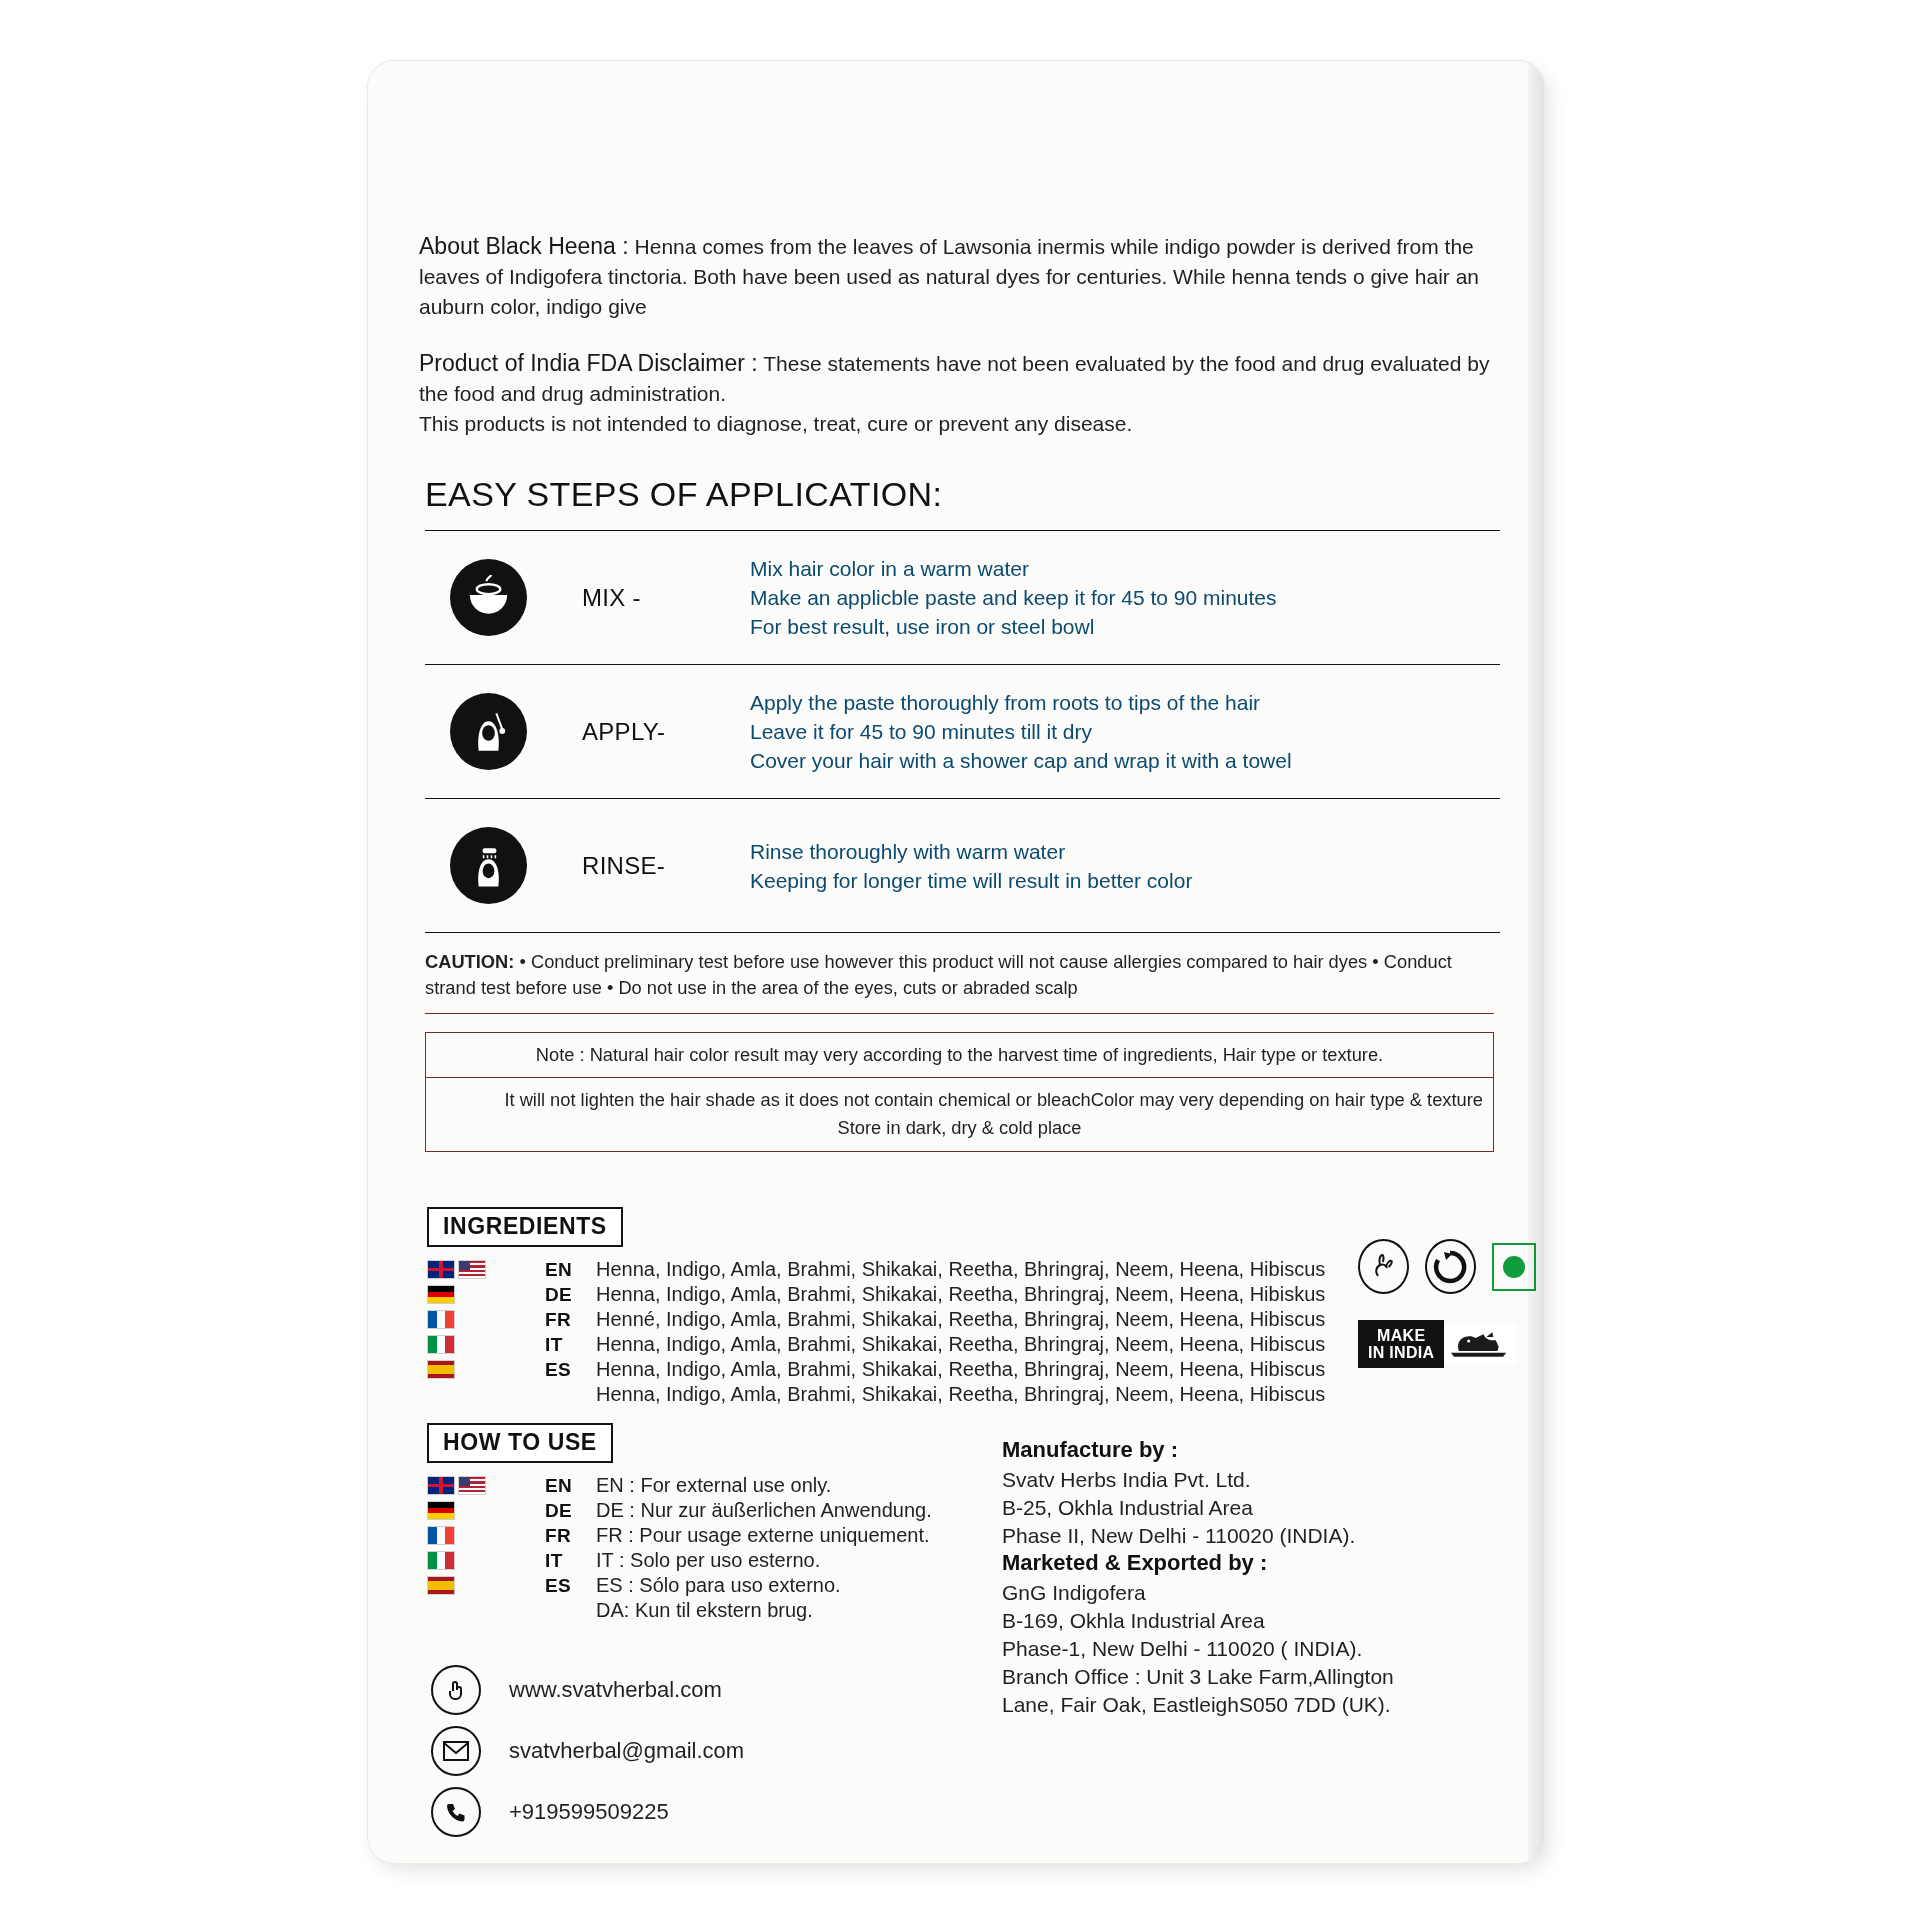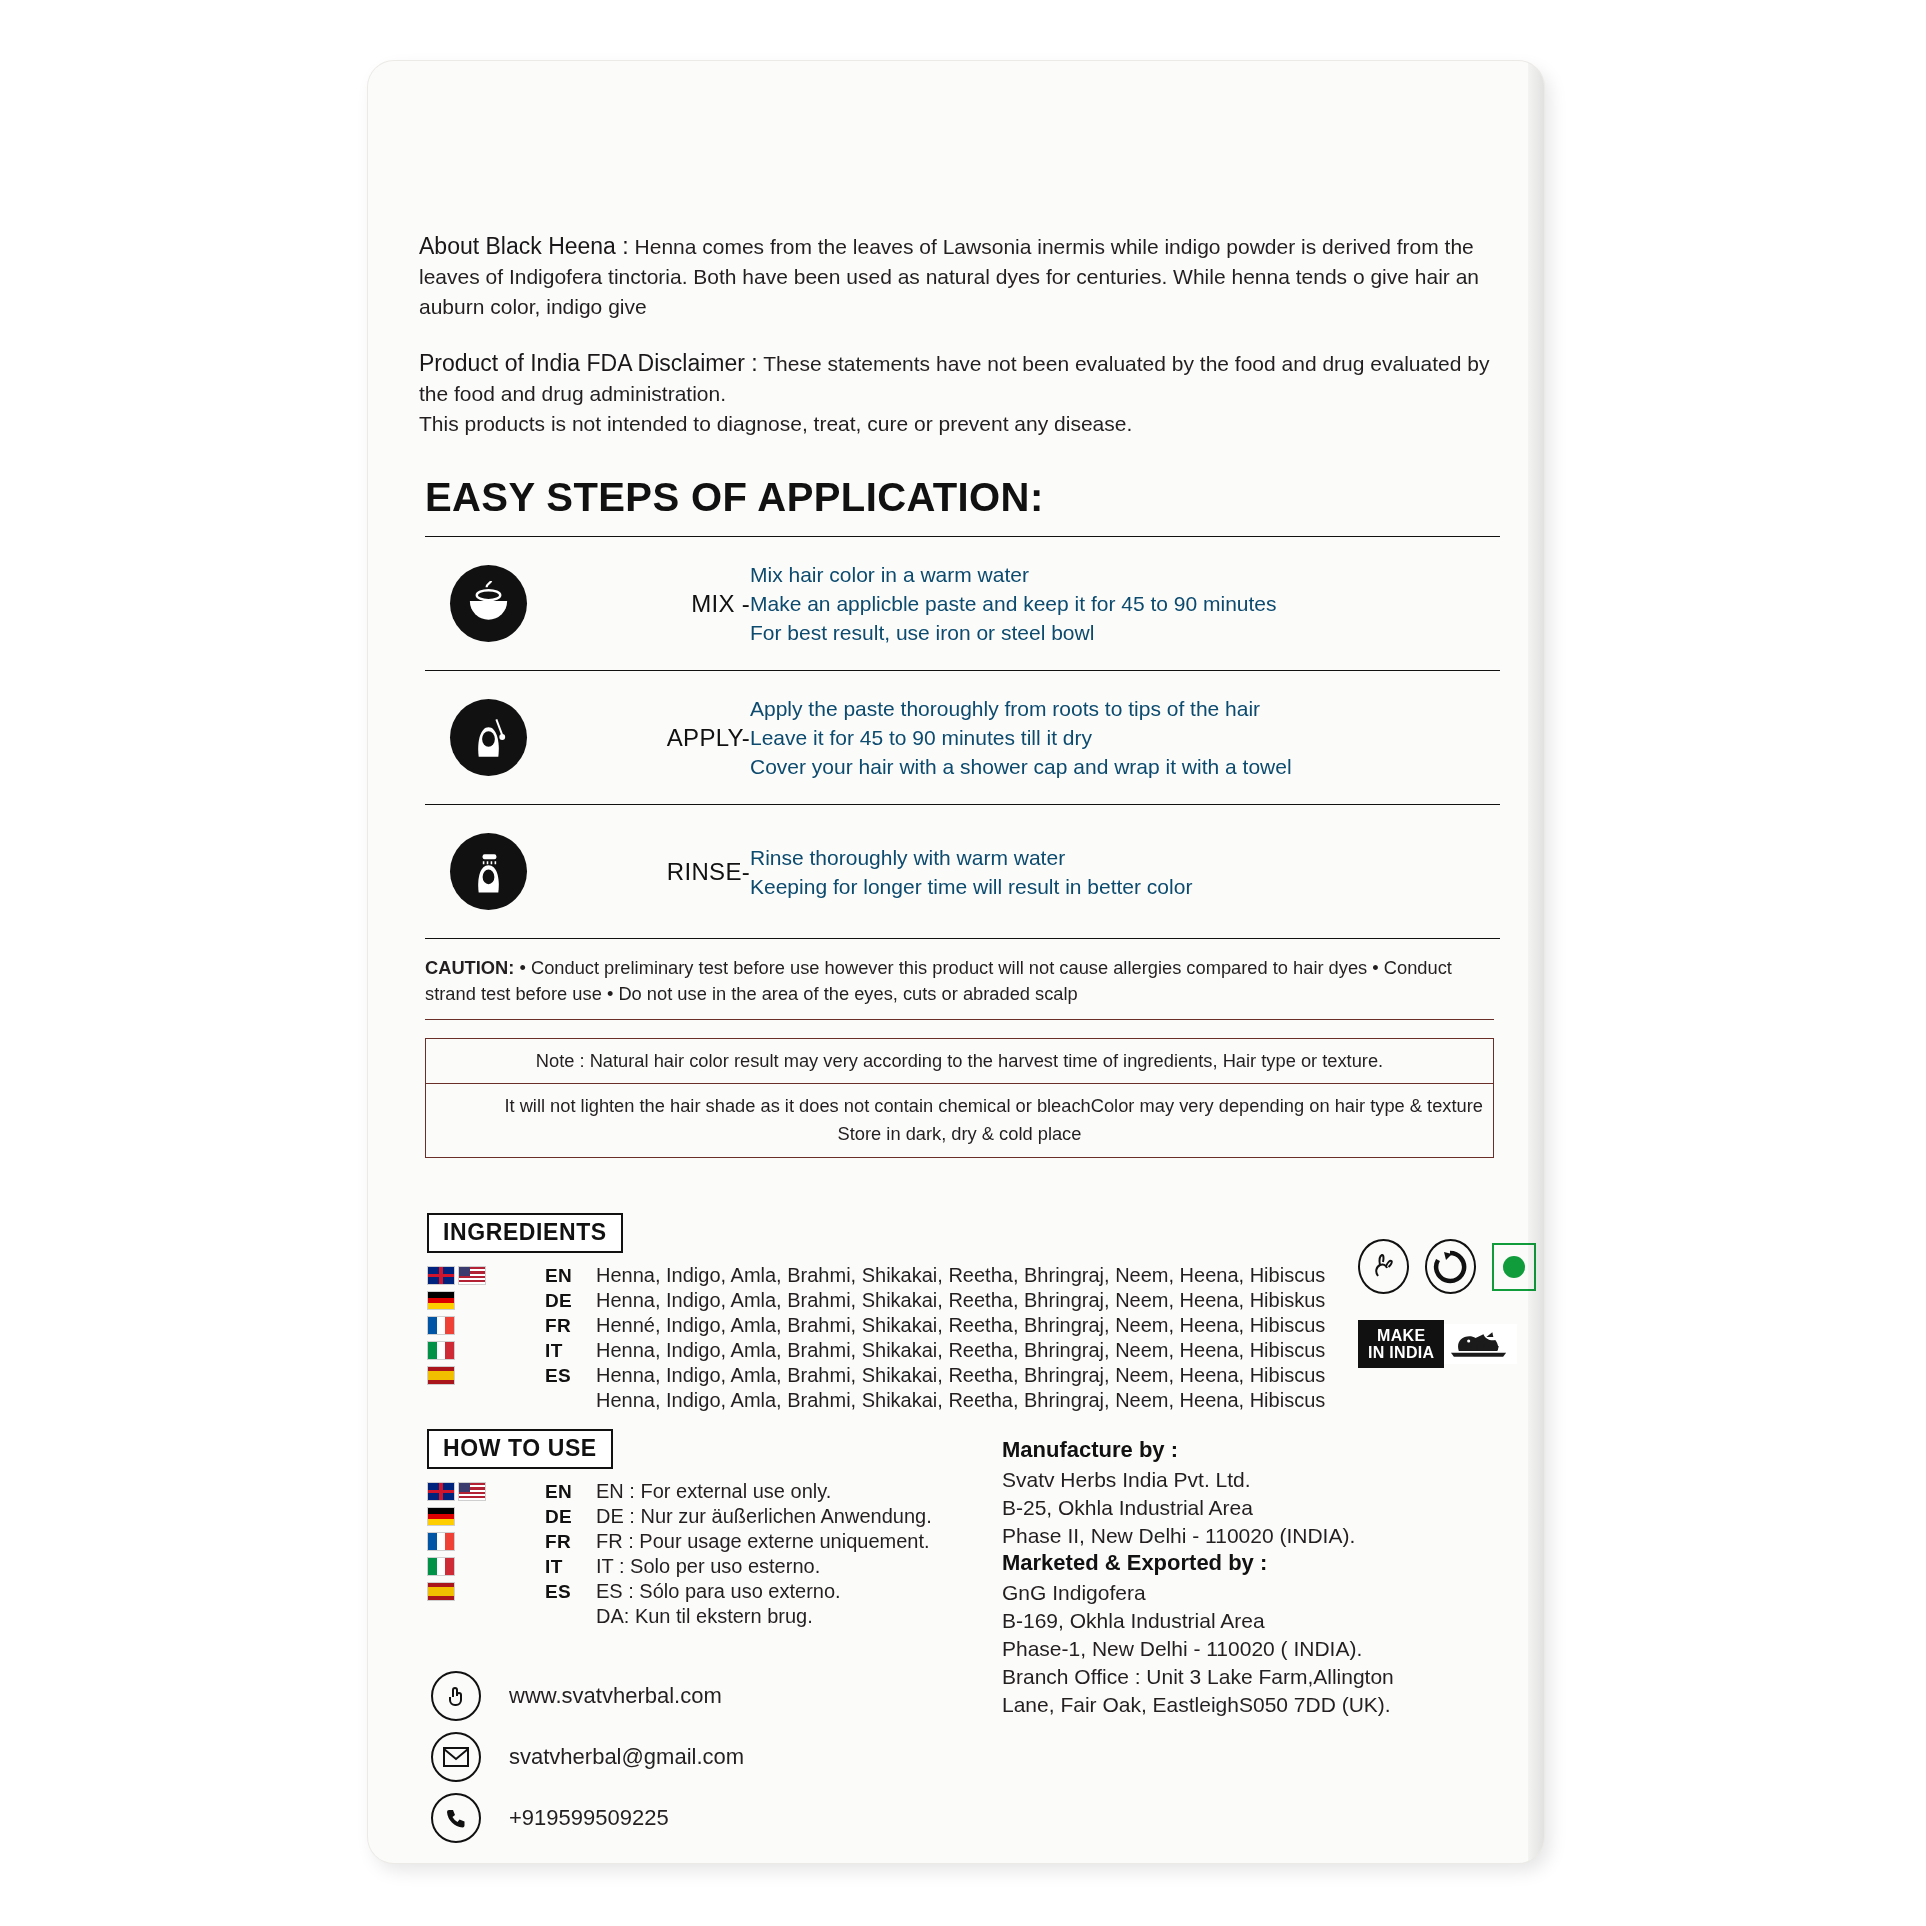--- a/index.html
+++ b/index.html
@@ -49,22 +49,22 @@
   .para b, .lead {
     font-weight: 400;
     font-size: 23px;
   }
   .lead {
     color: #1a1718;
   }
 
   
   .steps-title {
-    font-size: 40px;
-    font-weight: bold;
+    font-size: 34px;
+    font-weight: normal;
     letter-spacing: 0.4px;
     color: #111;
     margin: 36px 0 16px 6px;
   }
 
   
   .steps {
     border-top: 1.6px solid #111;
     margin-left: 6px;
   }
@@ -91,21 +91,20 @@
     align-items: center;
     justify-content: center;
   }
   .circle svg { display: block; }
   .step-label {
     flex: 0 0 168px;
     font-size: 24px;
     color: #111;
     letter-spacing: 0.3px;
     padding-left: 30px;
-    text-align: right;
   }
   .step-lines {
     flex: 1;
     font-size: 21px;
     line-height: 29px;
     color: #0c4a6e;
   }
 
   
   .caution {

